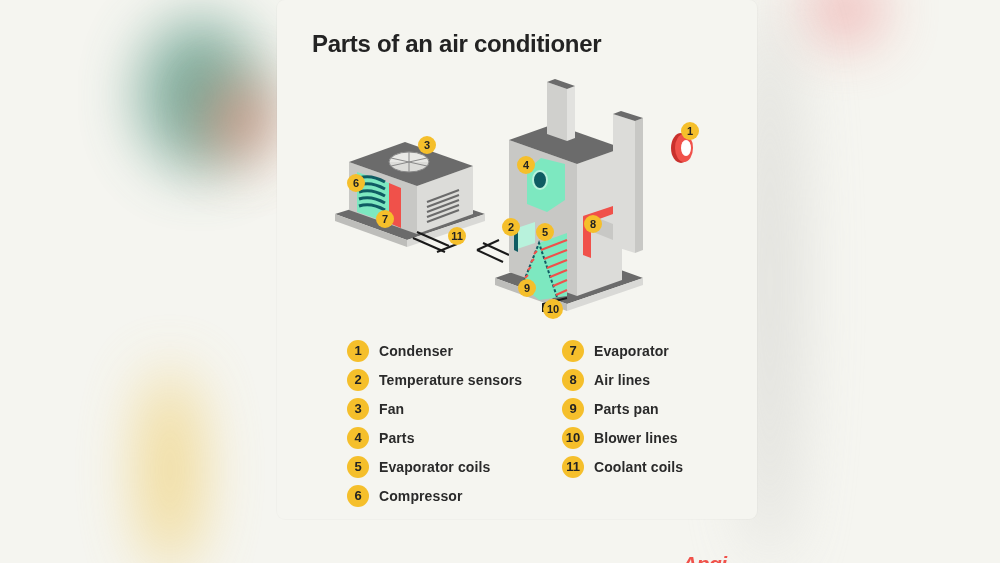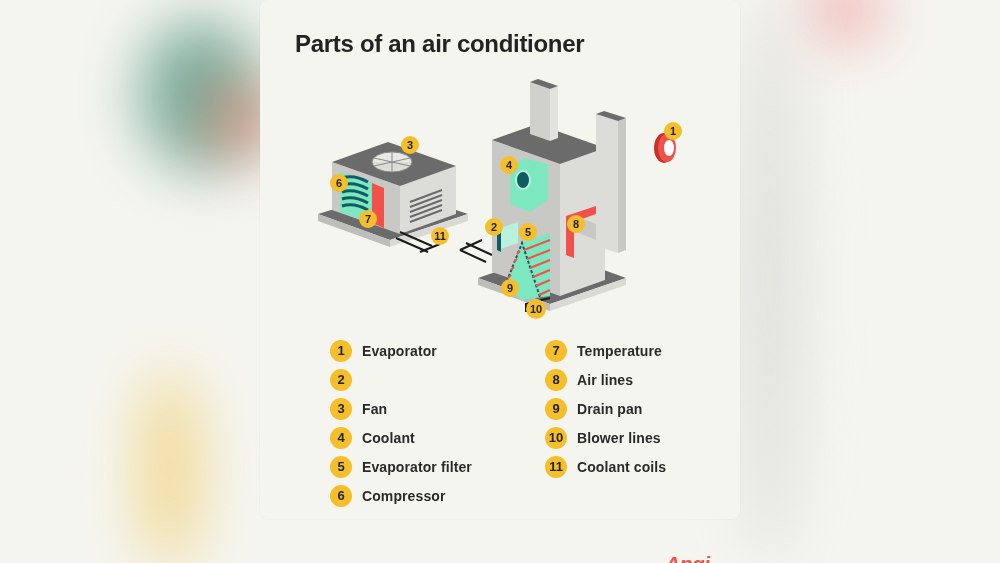--- a/index.html
+++ b/index.html
@@ -1,19 +1,19 @@
 <!DOCTYPE html>
 <html><head>
 <meta charset="utf-8">
 <style>
   html,body{margin:0;padding:0;}
   body{width:1000px;height:563px;overflow:hidden;background:#f5f5f0;position:relative;font-family:"Liberation Sans",sans-serif;}
   .bg{position:absolute;inset:0;overflow:hidden;}
   .blob{position:absolute;border-radius:50%;filter:blur(30px);}
-  .card{position:absolute;left:260px;top:0;width:480px;height:519px;background:#f5f5f0;border-radius:8px;box-shadow:0 0 0 1px rgba(0,0,0,0.02);}
+  .card{position:absolute;left:277px;top:0;width:480px;height:519px;background:#f5f5f0;border-radius:8px;box-shadow:0 0 0 1px rgba(0,0,0,0.02);}
   .title{position:absolute;left:35px;top:30px;font-size:24px;font-weight:bold;color:#232323;letter-spacing:-0.3px;margin:0;}
   svg.illus{position:absolute;left:0;top:0;}
   .legend{position:absolute;top:336px;font-size:14px;color:#2a2a2a;font-weight:bold;}
   .legend-left{left:70px;}
   .legend-right{left:285px;}
   .li{display:flex;align-items:center;height:29px;}
   .num{width:22px;height:22px;border-radius:50%;background:#f5bf2b;color:#232323;font-size:13px;font-weight:bold;display:flex;align-items:center;justify-content:center;margin-right:10px;}
   .lbl{font-weight:bold;letter-spacing:0.1px;}
   .logo{position:absolute;left:405px;top:508px;font-size:21px;font-weight:bold;color:#f0514a;font-style:italic;letter-spacing:-0.5px;margin-top:44px;}
   .badge text{font-family:"Liberation Sans",sans-serif;font-weight:bold;font-size:11px;fill:#232323;}
@@ -170,55 +170,56 @@
       <g>
           <circle cx="180" cy="236" r="9" fill="#f5bf2b"></circle>
           <text x="180" y="240" text-anchor="middle">11</text>
         </g>
     </g>
   </svg>
 
   <div class="legend legend-left">
     <div class="li">
         <span class="num">1</span>
-        <span class="lbl">Evaporator</span>
+        <span class="lbl">Condenser</span>
       </div>
     <div class="li">
         <span class="num">2</span>
+        <span class="lbl">Temperature sensors</span>
       </div>
     <div class="li">
         <span class="num">3</span>
         <span class="lbl">Fan</span>
       </div>
     <div class="li">
         <span class="num">4</span>
-        <span class="lbl">Coolant</span>
+        <span class="lbl">Parts</span>
       </div>
     <div class="li">
         <span class="num">5</span>
-        <span class="lbl">Evaporator filter</span>
+        <span class="lbl">Evaporator coils</span>
       </div>
     <div class="li">
         <span class="num">6</span>
         <span class="lbl">Compressor</span>
       </div>
   </div>
 
   <div class="legend legend-right">
     <div class="li">
         <span class="num">7</span>
-        <span class="lbl">Temperature</span>
+        <span class="lbl">Evaporator</span>
       </div>
     <div class="li">
         <span class="num">8</span>
         <span class="lbl">Air lines</span>
       </div>
     <div class="li">
         <span class="num">9</span>
-        <span class="lbl">Drain pan</span>
+        <span class="lbl">Parts pan</span>
       </div>
     <div class="li">
         <span class="num">10</span>
         <span class="lbl">Blower lines</span>
       </div>
     <div class="li">
         <span class="num">11</span>
         <span class="lbl">Coolant coils</span>
       </div>
   </div>

